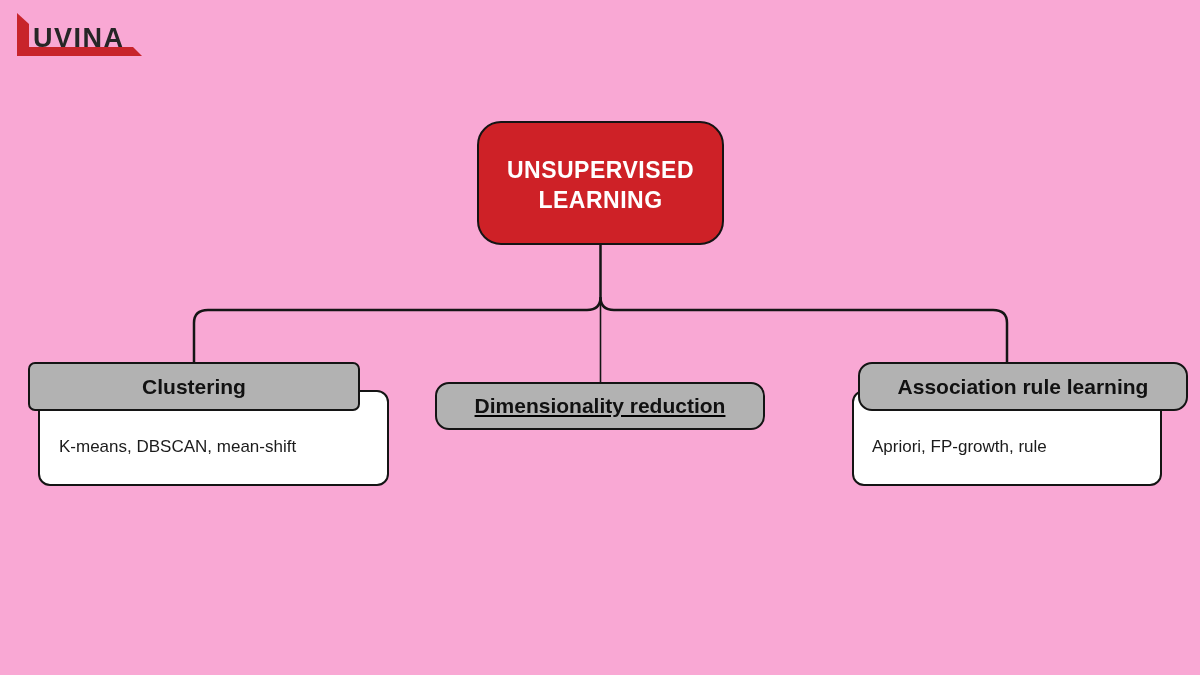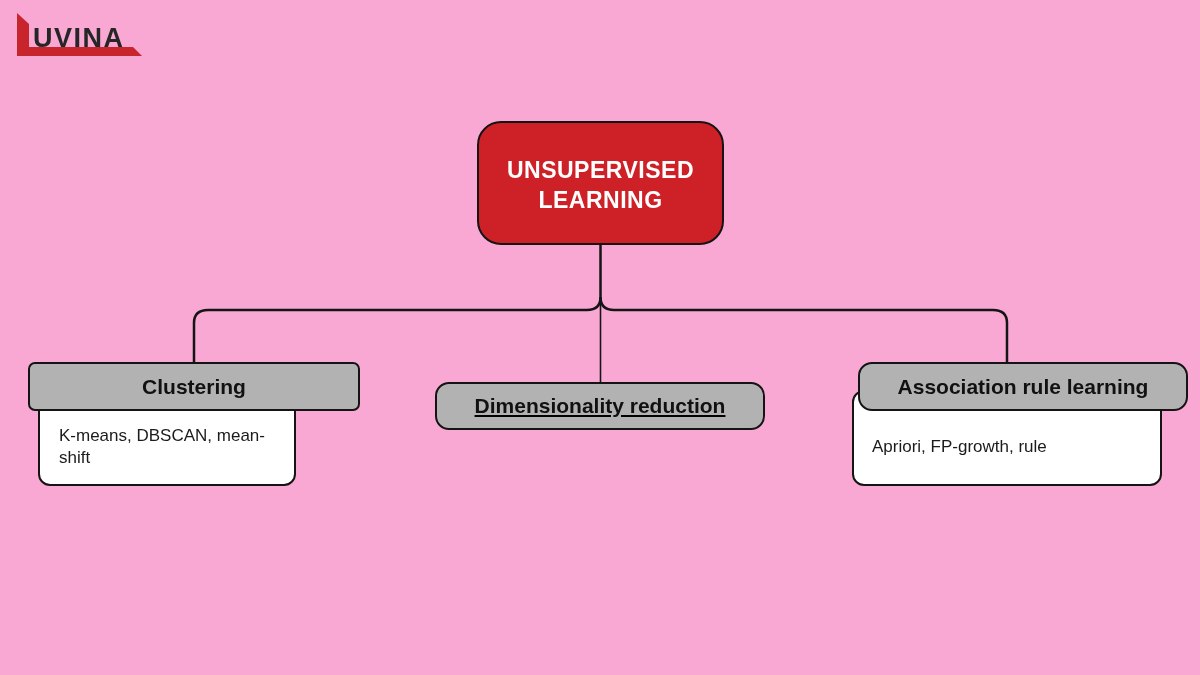--- a/index.html
+++ b/index.html
@@ -87,21 +87,21 @@
     z-index: 2;
   }
   .node-body .body-text {
     font-size: 17px;
     color: #1b1b1b;
     line-height: 1.3;
   }
 
   
   .header-clustering { left: 28px;  top: 362px; width: 332px; height: 49px; border-radius: 7px; }
-  .body-clustering   { left: 38px;  top: 390px; width: 258px; height: 96px;  padding: 18px 16px 0 19px; }
+  .body-clustering   { left: 38px;  top: 390px; width: 351px; height: 96px;  padding: 18px 16px 0 19px; }
 
   
   .header-dimred     { left: 435px; top: 382px; width: 330px; height: 48px; text-decoration: underline; }
   .body-dimred       { left: 445px; top: 400px; width: 310px; height: 130px; padding: 28px 18px 0 19px; }
 
   
   .header-assoc      { left: 842px; top: 362px; width: 330px; height: 49px; margin-left: 16px; }
   .body-assoc        { left: 852px; top: 390px; width: 310px; height: 96px;  padding: 18px 16px 0 18px; }
 </style>
 </head>

